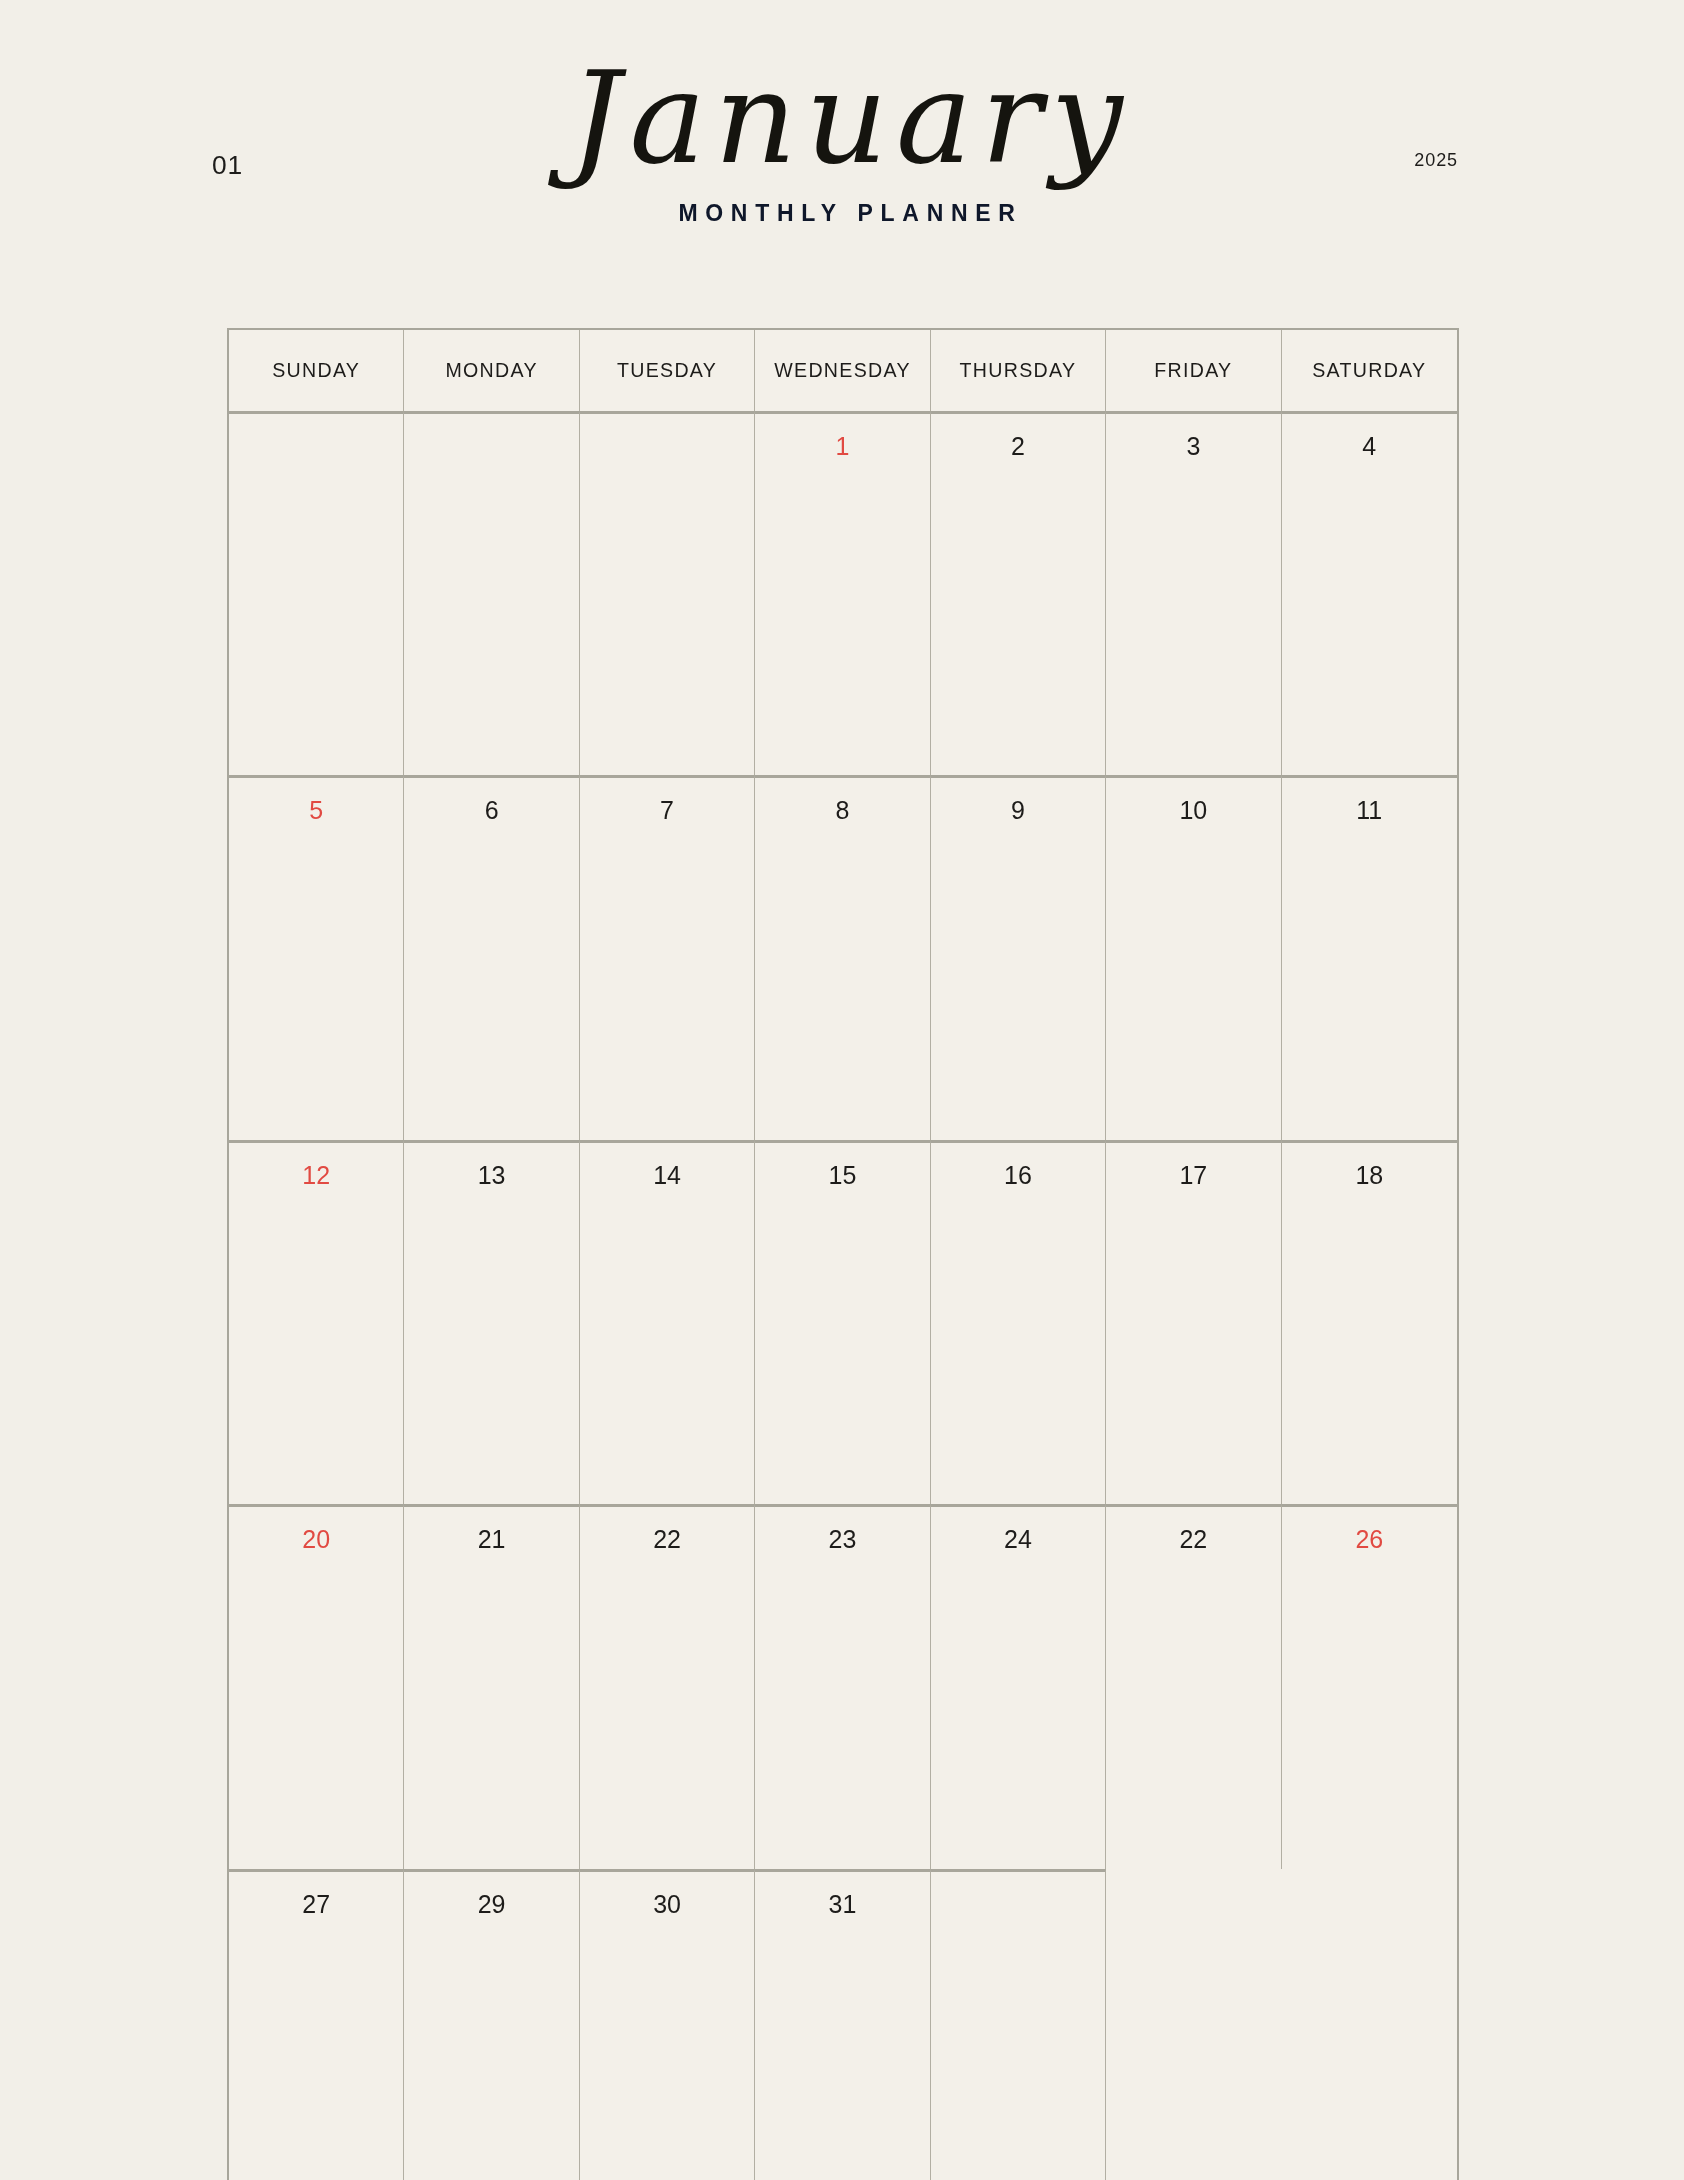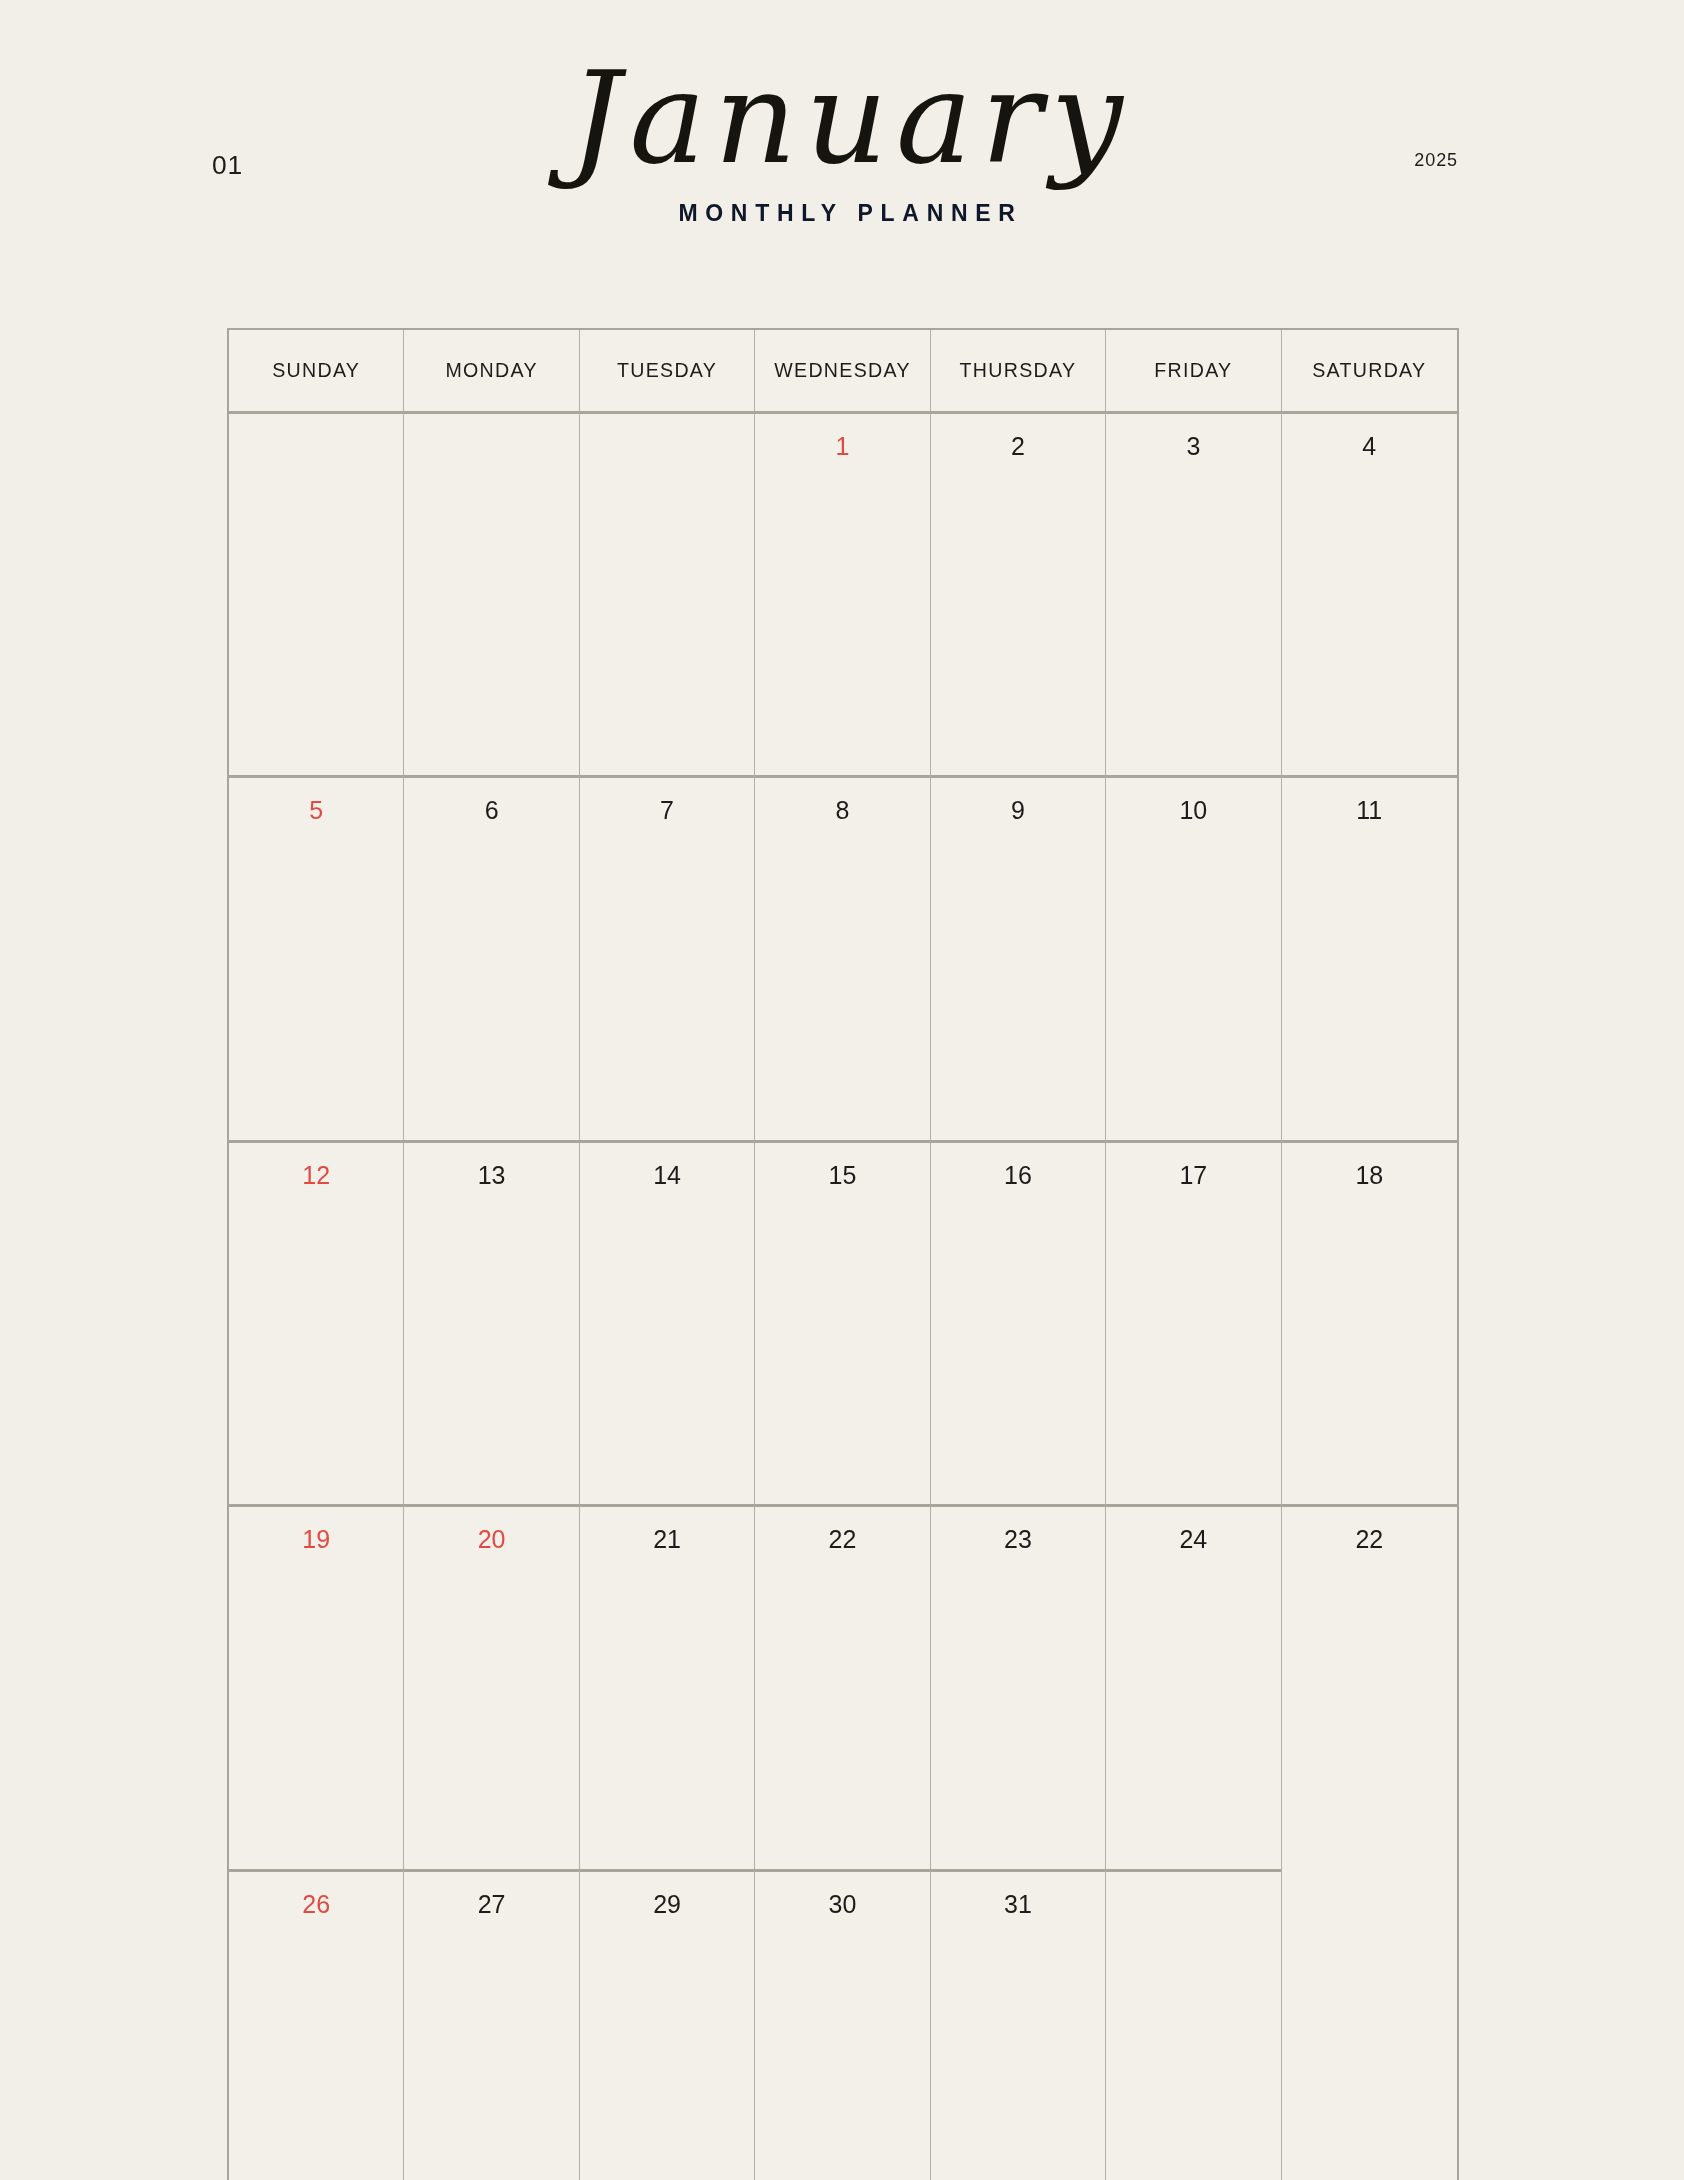--- a/index.html
+++ b/index.html
@@ -105,21 +105,20 @@
     <div class="cell">9</div>
     <div class="cell">10</div>
     <div class="cell">11</div>
     <div class="cell red">12</div>
     <div class="cell">13</div>
     <div class="cell">14</div>
     <div class="cell">15</div>
     <div class="cell">16</div>
     <div class="cell">17</div>
     <div class="cell">18</div>
-    <div class="cell red">19</div>
     <div class="cell red">20</div>
     <div class="cell">21</div>
     <div class="cell">22</div>
     <div class="cell">23</div>
     <div class="cell">24</div>
     <div class="cell">22</div>
     <div class="cell red">26</div>
     <div class="cell">27</div>
     <div class="cell">29</div>
     <div class="cell">30</div>

